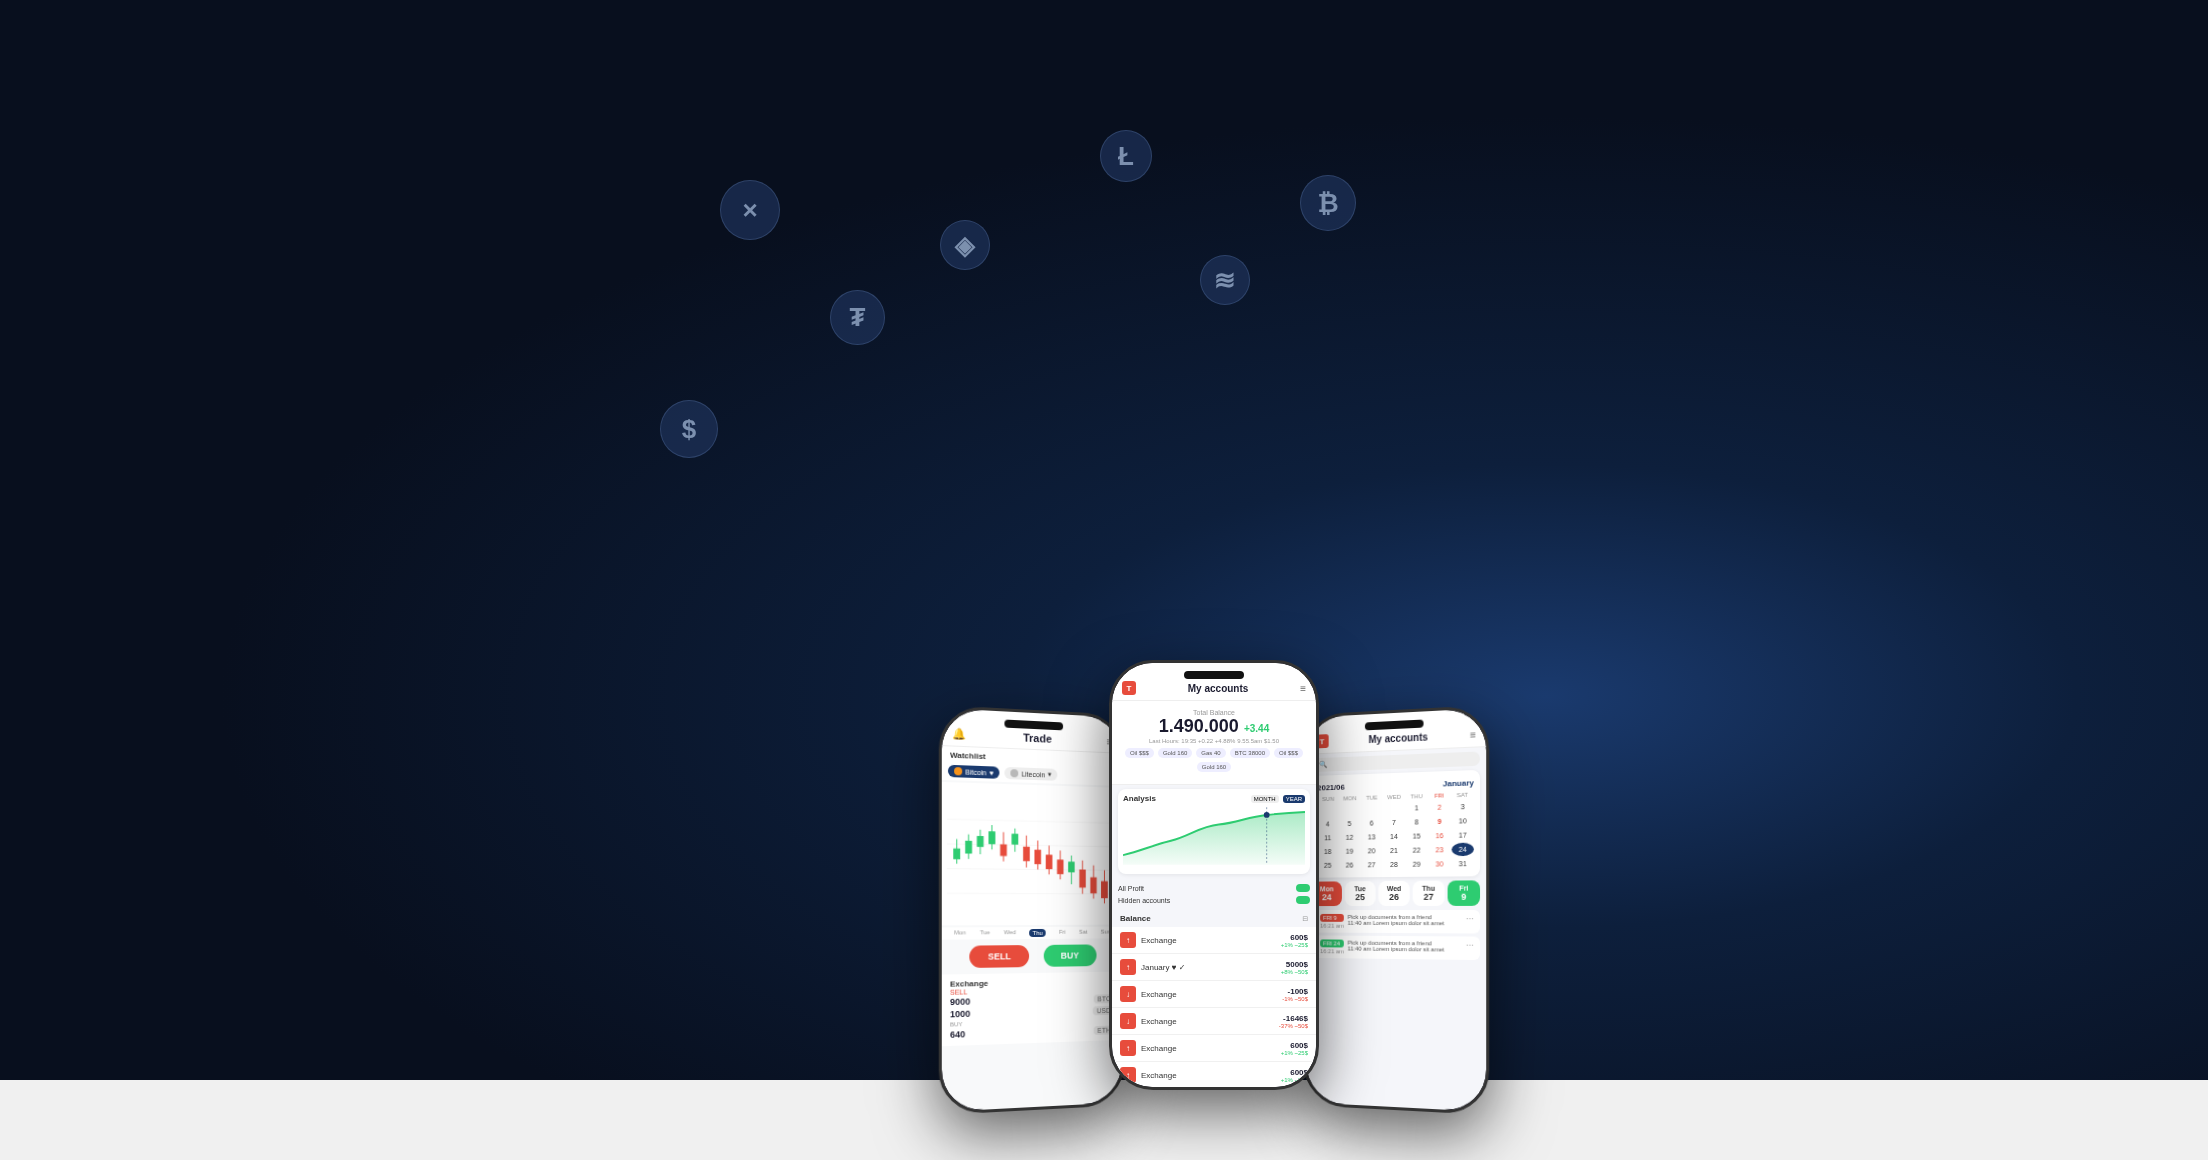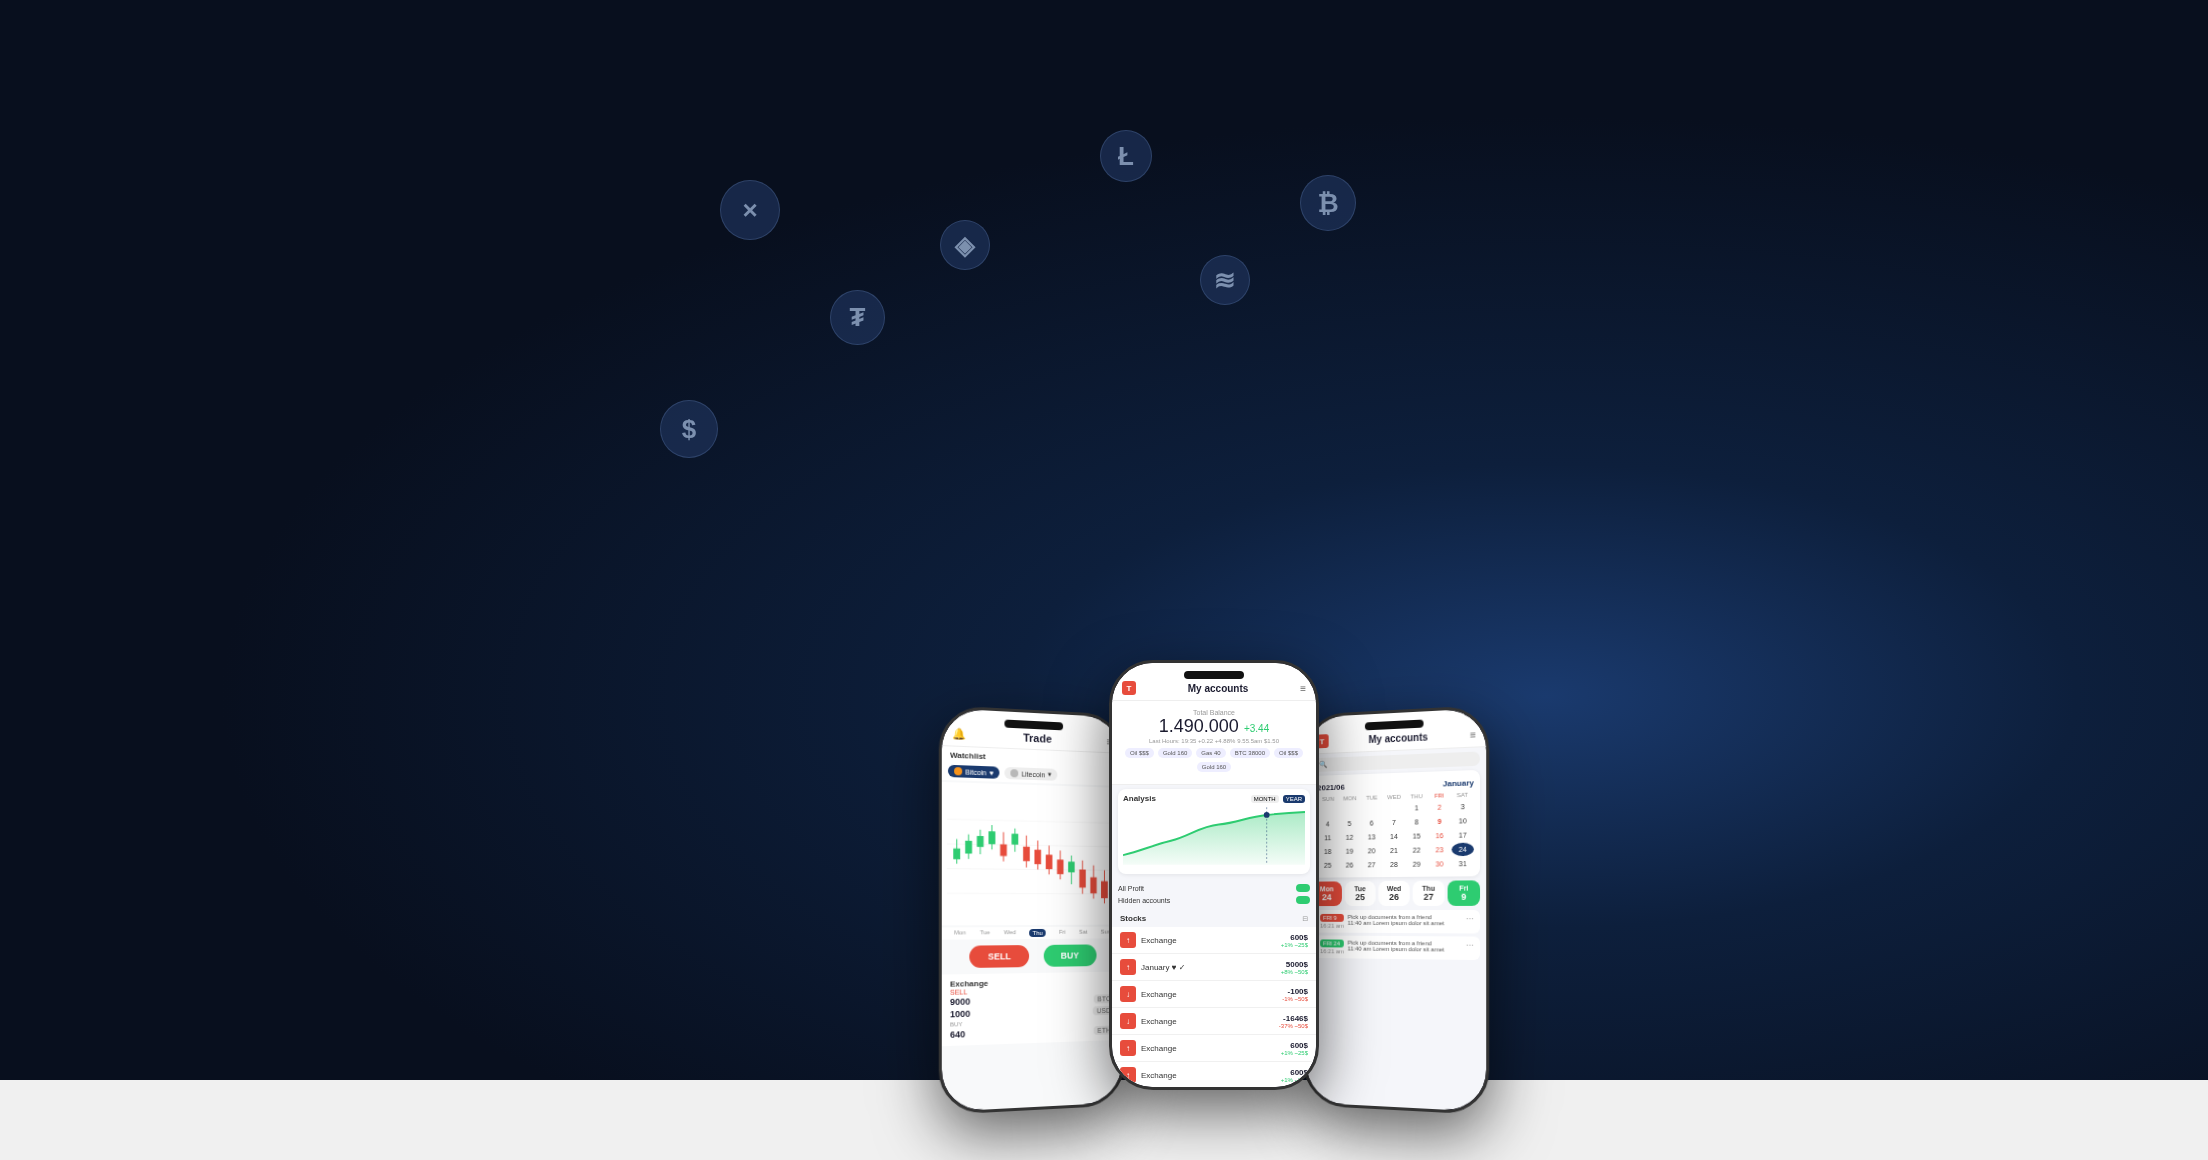--- a/index.html
+++ b/index.html
@@ -324,21 +324,21 @@
       border-bottom: 1px solid #eee;
     }
 
     .p2-balance-label {
       font-size: 7px;
       color: #999;
     }
 
     .p2-balance-amount {
       font-size: 18px;
-      font-weight: 400;
+      font-weight: 700;
       color: #1a1a2e;
     }
 
     .p2-balance-change {
       font-size: 7px;
       color: #2ecc71;
     }
 
     .p2-pills {
       display: flex;
@@ -812,21 +812,21 @@
           <span class="p2-toggle-label">All Profit</span>
           <div class="toggle-dot"></div>
         </div>
         <div class="p2-toggle-row">
           <span class="p2-toggle-label">Hidden accounts</span>
           <div class="toggle-dot"></div>
         </div>
       </div>
 
       <div class="p2-stocks-header">
-        <span class="p2-stocks-label">Stocks</span>
+        <span class="p2-stocks-label">Balance</span>
         <span style="font-size:7px;color:#999;">⊟</span>
       </div>
 
       <div class="p2-stock-row">
         <div class="p2-stock-icon">↑</div>
         <span class="p2-stock-name">Exchange</span>
         <div style="text-align:right;">
           <div class="p2-stock-amount">600$</div>
           <div class="p2-stock-change">+1% ~25$</div>
         </div>

